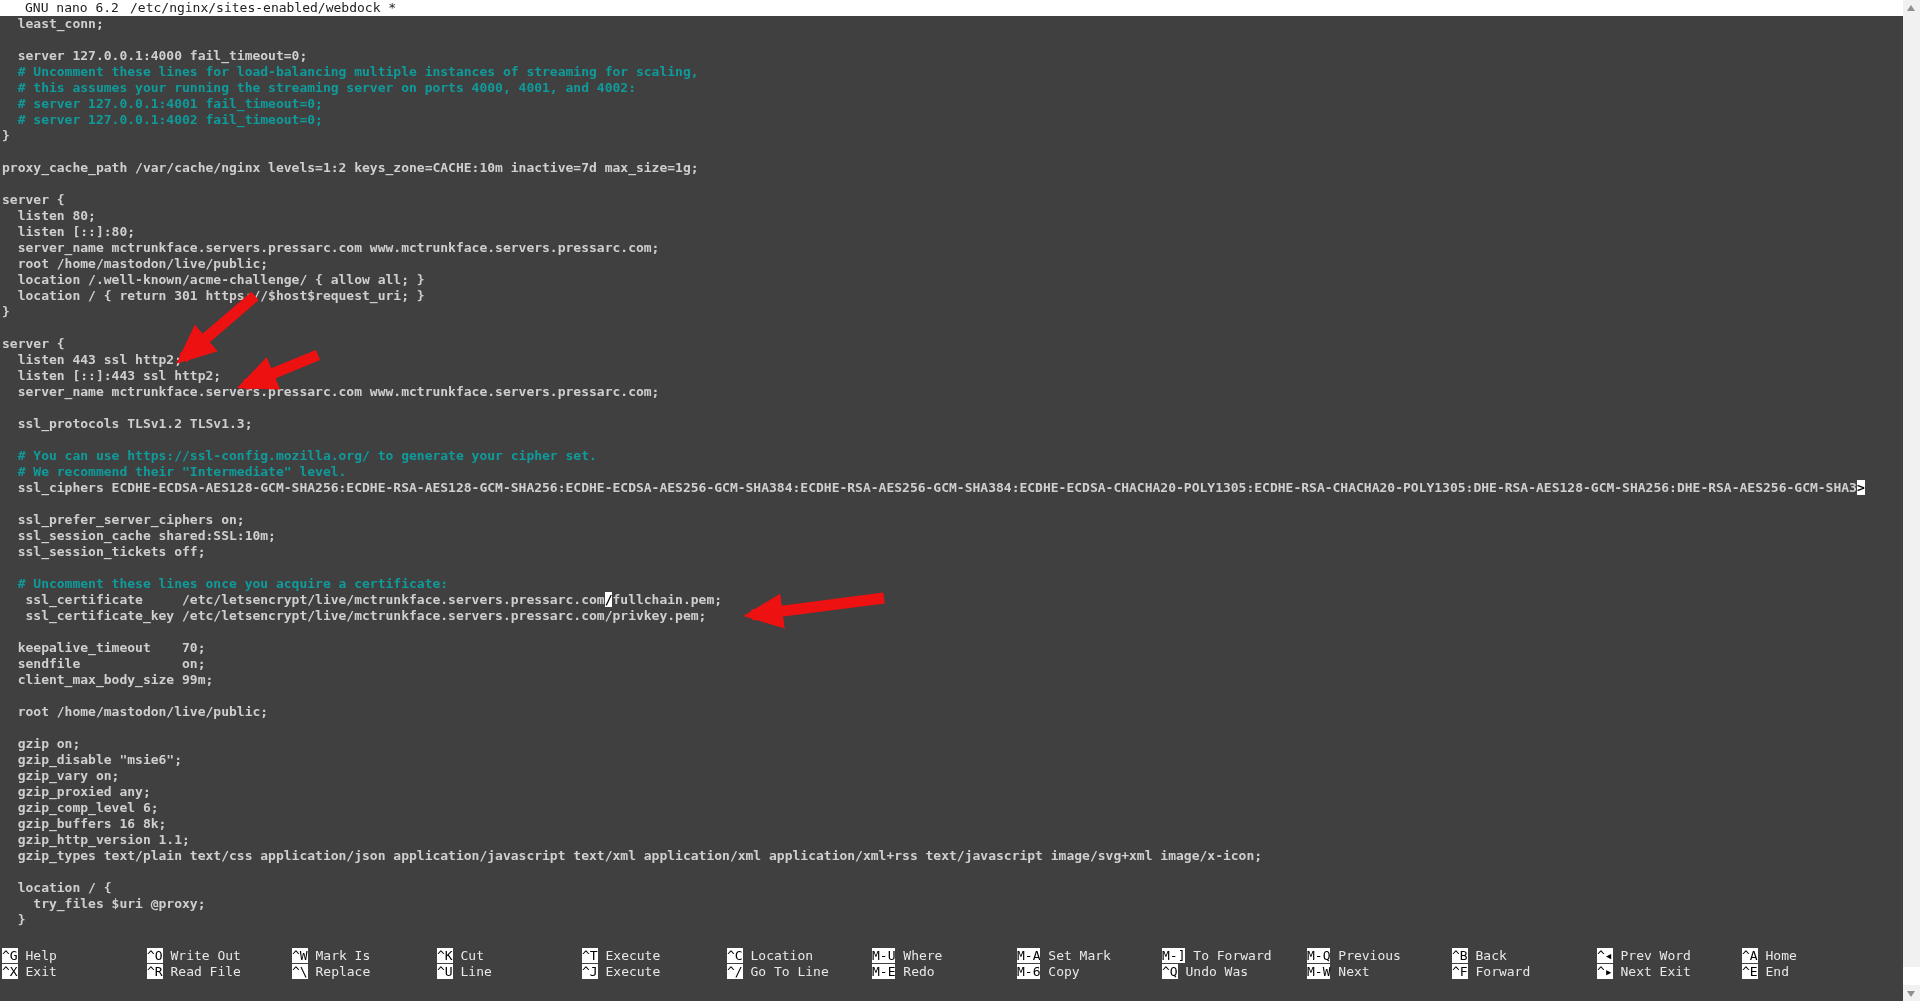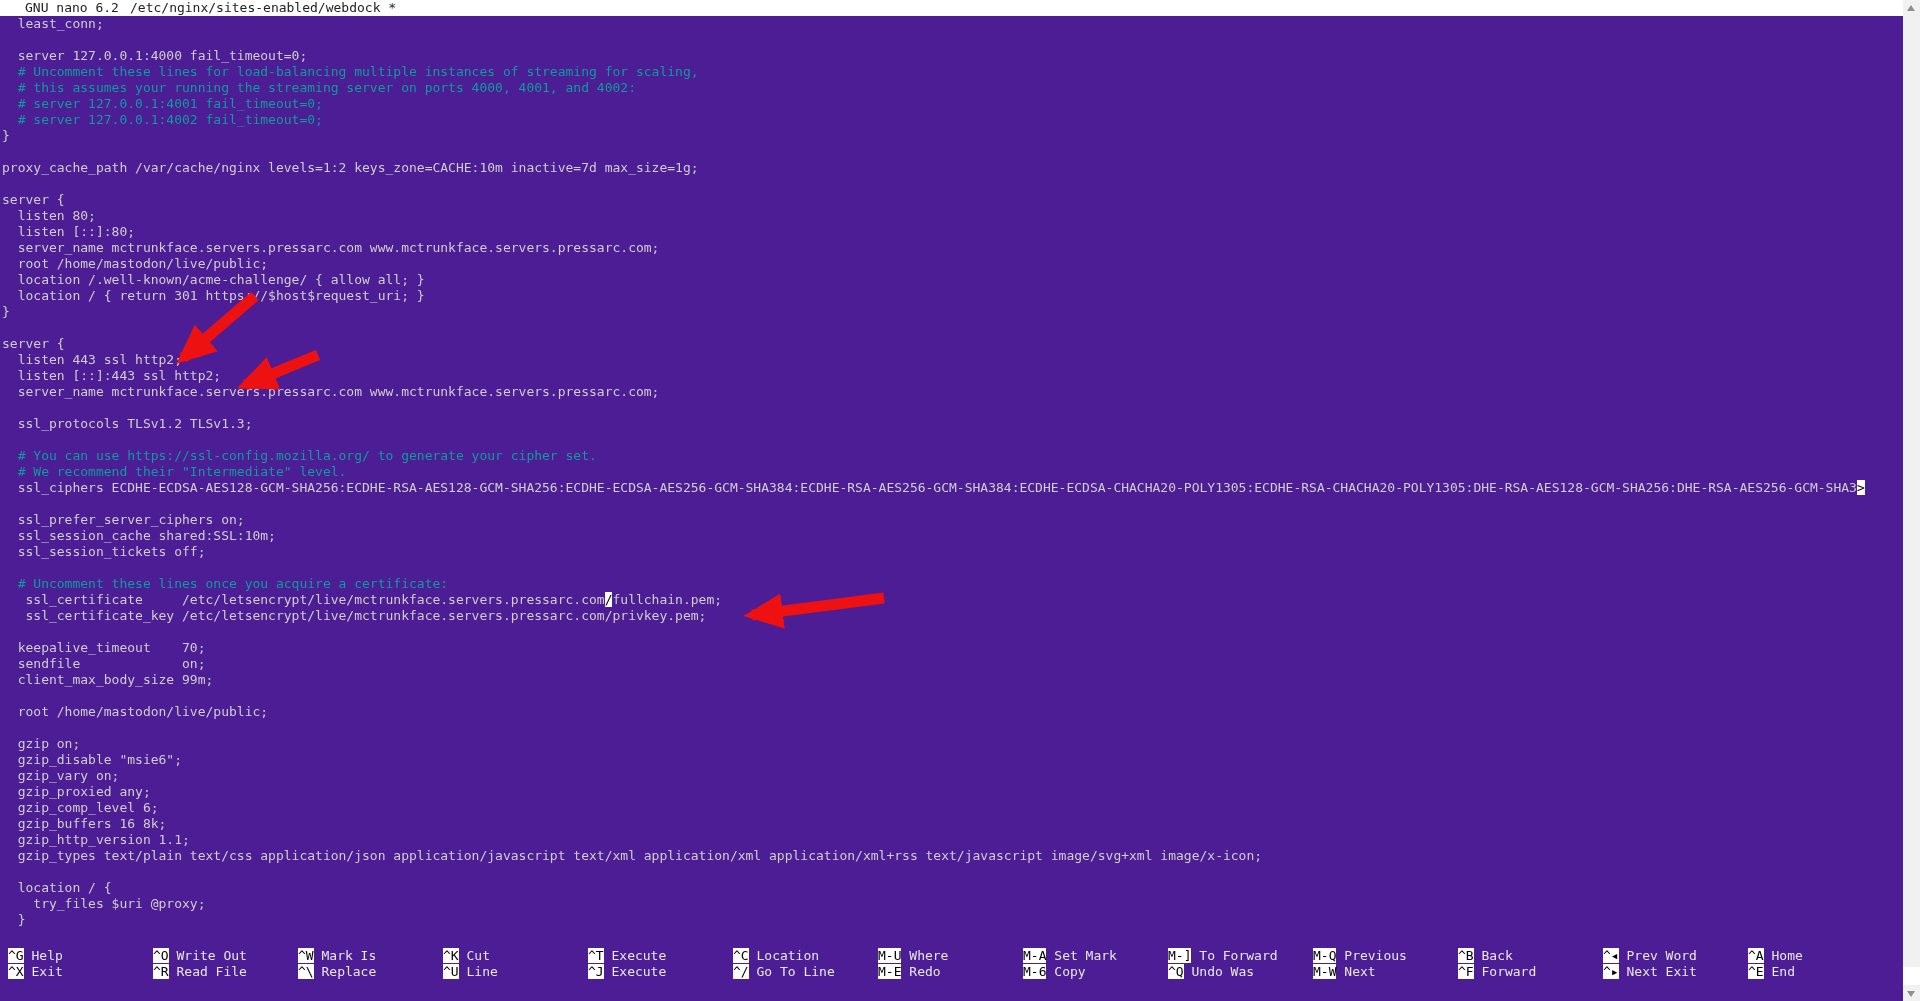--- a/index.html
+++ b/index.html
@@ -1,41 +1,41 @@
 <!DOCTYPE html>
 <html><head>
 <meta charset="utf-8">
 <style>
   html,body{margin:0;padding:0;background:#000;}
   #screen{
-    position:relative;width:1920px;height:1001px;background:#4c1d95;overflow:hidden;
+    position:relative;width:1920px;height:1001px;background:#404040;overflow:hidden;
     font-family:"DejaVu Sans Mono","Liberation Mono",monospace;font-size:13px;line-height:16px;
   }
   
   .titlebar{position:absolute;top:0;left:0;width:1903px;height:16px;background:#ffffff;color:#222;}
   .title-left{position:absolute;left:25px;top:0;white-space:pre;}
   .title-file{position:absolute;left:0;top:0;width:100%;padding-left:130px;box-sizing:border-box;white-space:pre;}
   
   .editor{position:absolute;top:16px;left:2px;width:1898px;color:#cfcfcf;white-space:pre;}
-  .line{height:16px;white-space:pre;}
+  .line{height:16px;white-space:pre;font-weight:bold;}
   .line.comment{color:#0f9b9b;}
   .cursor{background:#ffffff;color:#000;}
   .overflow{background:#ffffff;color:#000;}
   
   .arrows{position:absolute;top:0;left:0;width:1920px;height:1001px;pointer-events:none;}
   
   .scrollbar{position:absolute;top:0;right:0;width:17px;height:1001px;background:#f1f1f1;}
   .sb-btn{position:absolute;left:0;width:17px;height:16px;}
   .sb-btn.up{top:0;}
   .sb-btn.down{bottom:0;}
   .tri-up{position:absolute;left:4px;top:5px;width:0;height:0;border-left:4.5px solid transparent;border-right:4.5px solid transparent;border-bottom:6px solid #8f8f8f;}
   .tri-down{position:absolute;left:4px;top:6px;width:0;height:0;border-left:4.5px solid transparent;border-right:4.5px solid transparent;border-top:6px solid #8f8f8f;}
   .sb-thumb{position:absolute;left:0;top:967px;width:17px;height:18px;background:#ffffff;}
   
-  .shortcuts{position:absolute;left:2px;top:948px;width:1663px;color:#e8e8e8;margin-left:6px;}
+  .shortcuts{position:absolute;left:2px;top:948px;width:1663px;color:#e8e8e8;}
   .sc-row{display:flex;height:16px;}
   .sc-item{flex:0 0 145px;white-space:pre;overflow:hidden;}
   .sc-key{background:#ffffff;color:#000;}
 </style>
 </head>
 <body>
 
 <div id="screen">
 
   <div class="titlebar">

